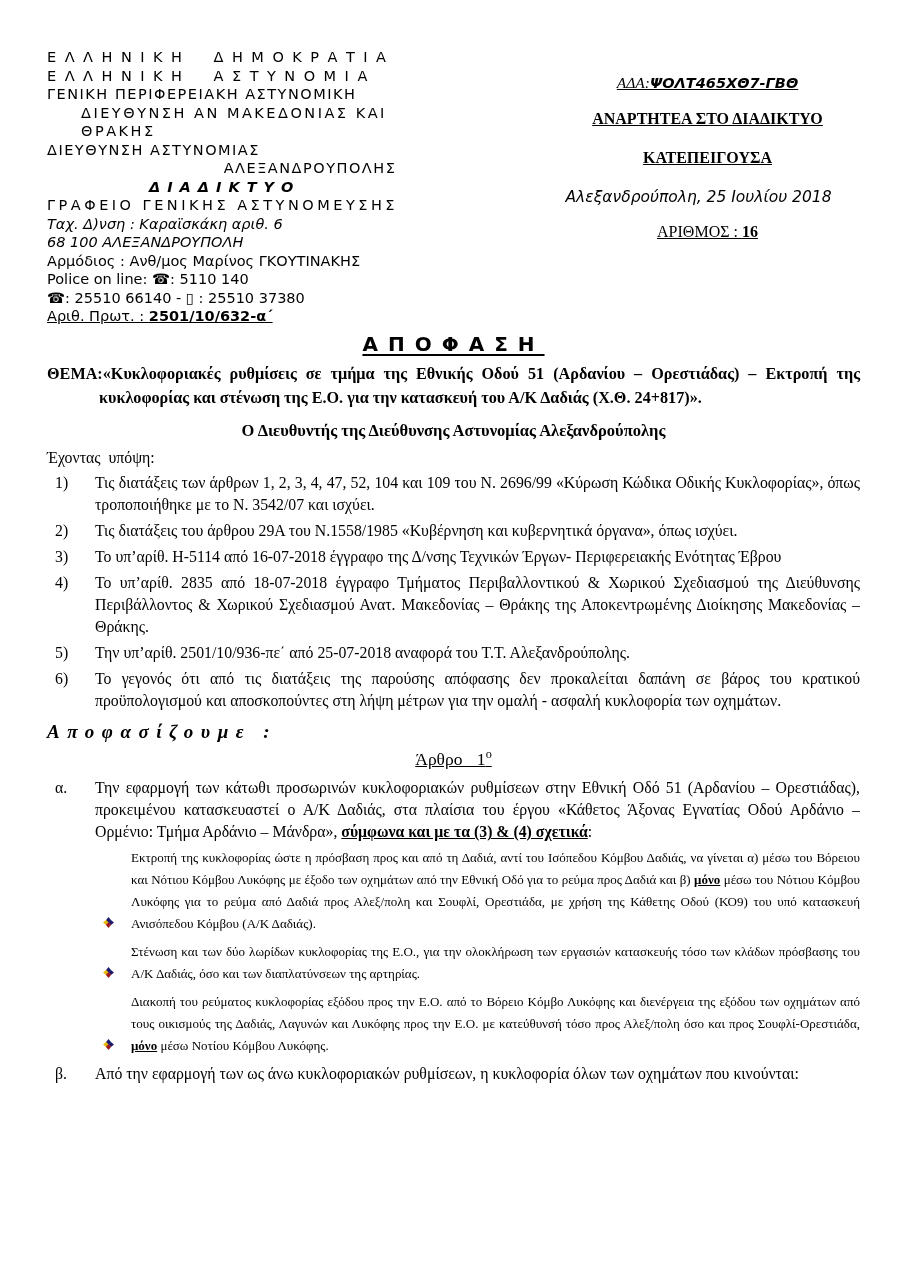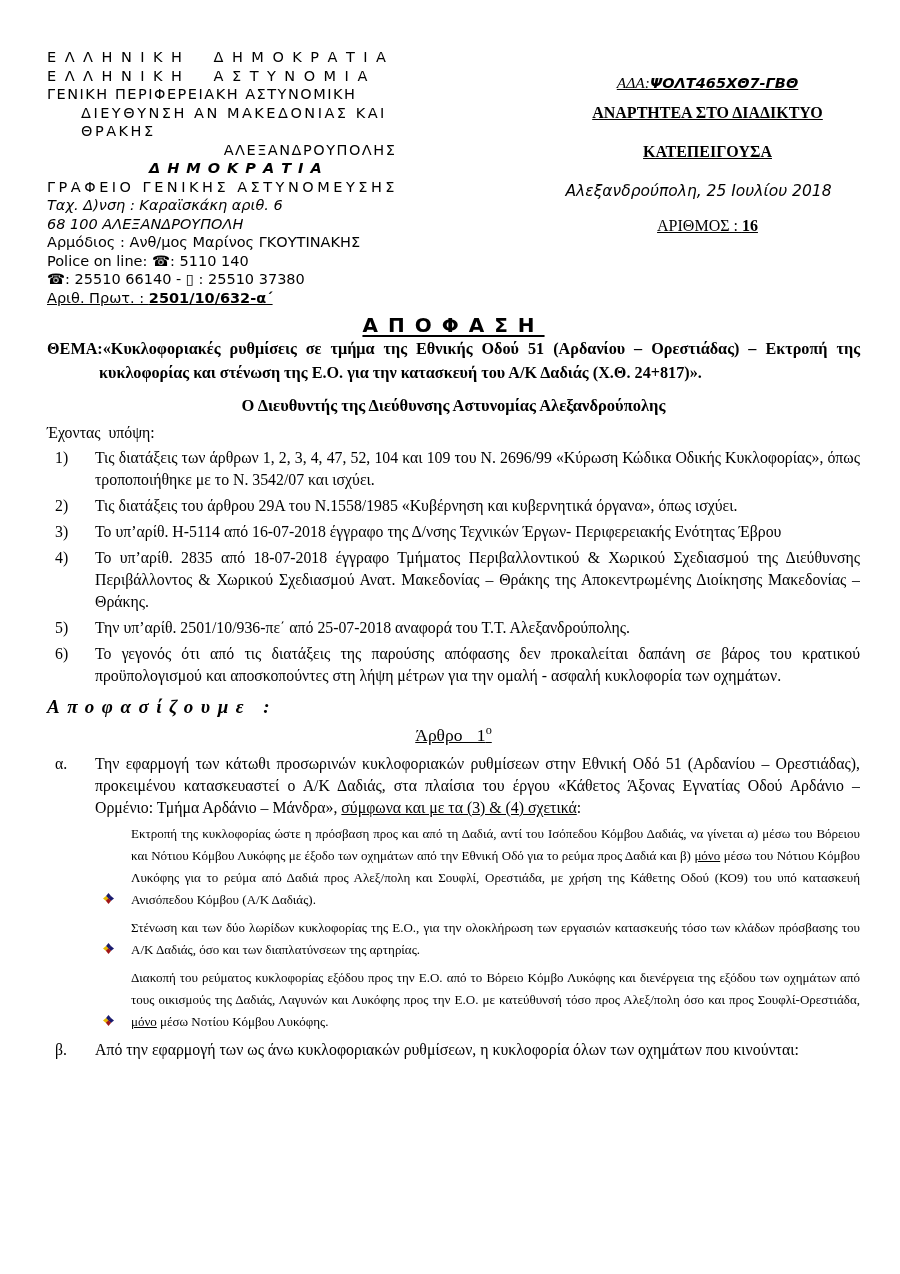--- a/index.html
+++ b/index.html
@@ -16,73 +16,74 @@
   .ls-sm{letter-spacing:1.5px;}
   .ind1{margin-left:34px;}
   .ind2{margin-left:46px;text-align:center;}
   .staff-line{font-weight:bold;font-style:italic;letter-spacing:7px;margin-left:102px;}
   .office-line{letter-spacing:3.5px;}
   .it{font-style:italic;}
   .proto{text-decoration:underline;}
   .proto b{font-weight:bold;}
 
   .right-block{width:305px;text-align:center;padding-top:26px;font-size:15.5px;}
-  .ada-line{margin-bottom:12px;}
+  .ada-line{margin-bottom:18px;}
   .ada-line .wrap{text-decoration:underline;}
   .ada-label{font-style:italic;font-family:"Liberation Serif",serif;}
   .ada-value{font-weight:bold;font-style:italic;font-family:"DejaVu Sans","Liberation Sans",sans-serif;font-size:14.5px;}
   .rb-bold{font-weight:bold;text-decoration:underline;margin-bottom:21px;font-size:16px;}
   .rb-date{font-style:italic;font-family:"DejaVu Sans","Liberation Sans",sans-serif;
            font-size:15.5px;margin-bottom:17px;white-space:nowrap;margin-left:-18px;}
   .rb-num{text-decoration:underline;font-size:16px;}
   .rb-num b{font-weight:bold;}
 
   
   .doc-title{text-align:center;font-family:"DejaVu Sans","Liberation Sans",sans-serif;
-             font-weight:bold;font-size:20px;letter-spacing:10px;margin:6px 0 0 0;
+             font-weight:bold;font-size:20px;letter-spacing:10px;margin:6px 0 6px 0;
              text-decoration:underline;text-underline-offset:3px;}
   .subject{font-weight:bold;font-size:16.2px;line-height:24px;text-align:justify;
            padding-left:52px;text-indent:-52px;}
   .authority{text-align:center;font-weight:bold;
              font-size:16.5px;margin-top:11px;}
   .having{font-size:15.8px;margin-top:8px;margin-bottom:5px;word-spacing:4px;}
 
   
   .c-row{display:flex;margin-bottom:4px;font-size:15.8px;line-height:22px;}
   .c-num{flex:none;width:48px;padding-left:8px;box-sizing:border-box;}
   .c-text{flex:1;text-align:justify;}
 
   .decision{text-align:left;font-weight:bold;font-style:italic;font-size:19px;
             letter-spacing:7.5px;margin:9px 0 5px 0;}
   .article-h{text-align:center;font-size:17.5px;margin-bottom:7px;word-spacing:10px;}
   .article-h .und{text-decoration:underline;}
   .article-h sup{font-size:70%;}
 
-  .bu{font-weight:normal;text-decoration:underline;}
+  .bu{font-weight:bold;text-decoration:underline;}
 
   
   .bullets{margin:2px 0 2px 56px;}
   .b-row{display:flex;margin-bottom:6px;font-size:13px;line-height:22px;align-items:flex-end;}
   .b-icon{flex:none;width:28px;padding-top:5px;}
   .b-text{flex:1;text-align:justify;}
 </style>
 </head>
 <body>
 
 <div class="page">
 
   <div class="header">
     <div class="org-block">
       <div class="ls-wide">ΕΛΛΗΝΙΚΗ ΔΗΜΟΚΡΑΤΙΑ</div>
       <div class="ls-wide">ΕΛΛΗΝΙΚΗ ΑΣΤΥΝΟΜΙΑ</div>
       <div class="ls-sm">ΓΕΝΙΚΗ ΠΕΡΙΦΕΡΕΙΑΚΗ ΑΣΤΥΝΟΜΙΚΗ</div>
       <div class="ls-med ind1">ΔΙΕΥΘΥΝΣΗ ΑΝ ΜΑΚΕΔΟΝΙΑΣ ΚΑΙ</div>
       <div class="ls-med ind1">ΘΡΑΚΗΣ</div>
+      <div class="ls-sm">ΔΙΕΥΘΥΝΣΗ ΑΣΤΥΝΟΜΙΑΣ</div>
       <div class="ls-sm ind2">ΑΛΕΞΑΝΔΡΟΥΠΟΛΗΣ</div>
-      <div class="staff-line">ΔΗΜΟΚΡΑΤΙΑ</div>
+      <div class="staff-line">ΔΙΑΔΙΚΤΥΟ</div>
       <div class="office-line">ΓΡΑΦΕΙΟ ΓΕΝΙΚΗΣ ΑΣΤΥΝΟΜΕΥΣΗΣ</div>
       <div class="it">Ταχ. Δ)νση : Καραϊσκάκη αριθ. 6</div>
       <div class="it">68 100 ΑΛΕΞΑΝΔΡΟΥΠΟΛΗ</div>
       <div>Αρμόδιος : Ανθ/μος Μαρίνος ΓΚΟΥΤΙΝΑΚΗΣ</div>
       <div>Police on line: ☎: 5110 140</div>
       <div>☎: 25510 66140 - ▯ : 25510 37380</div>
       <div class="proto"><span>Αριθ. Πρωτ. : </span><b>2501/10/632-α΄</b></div>
     </div>
 
     <div class="right-block">

